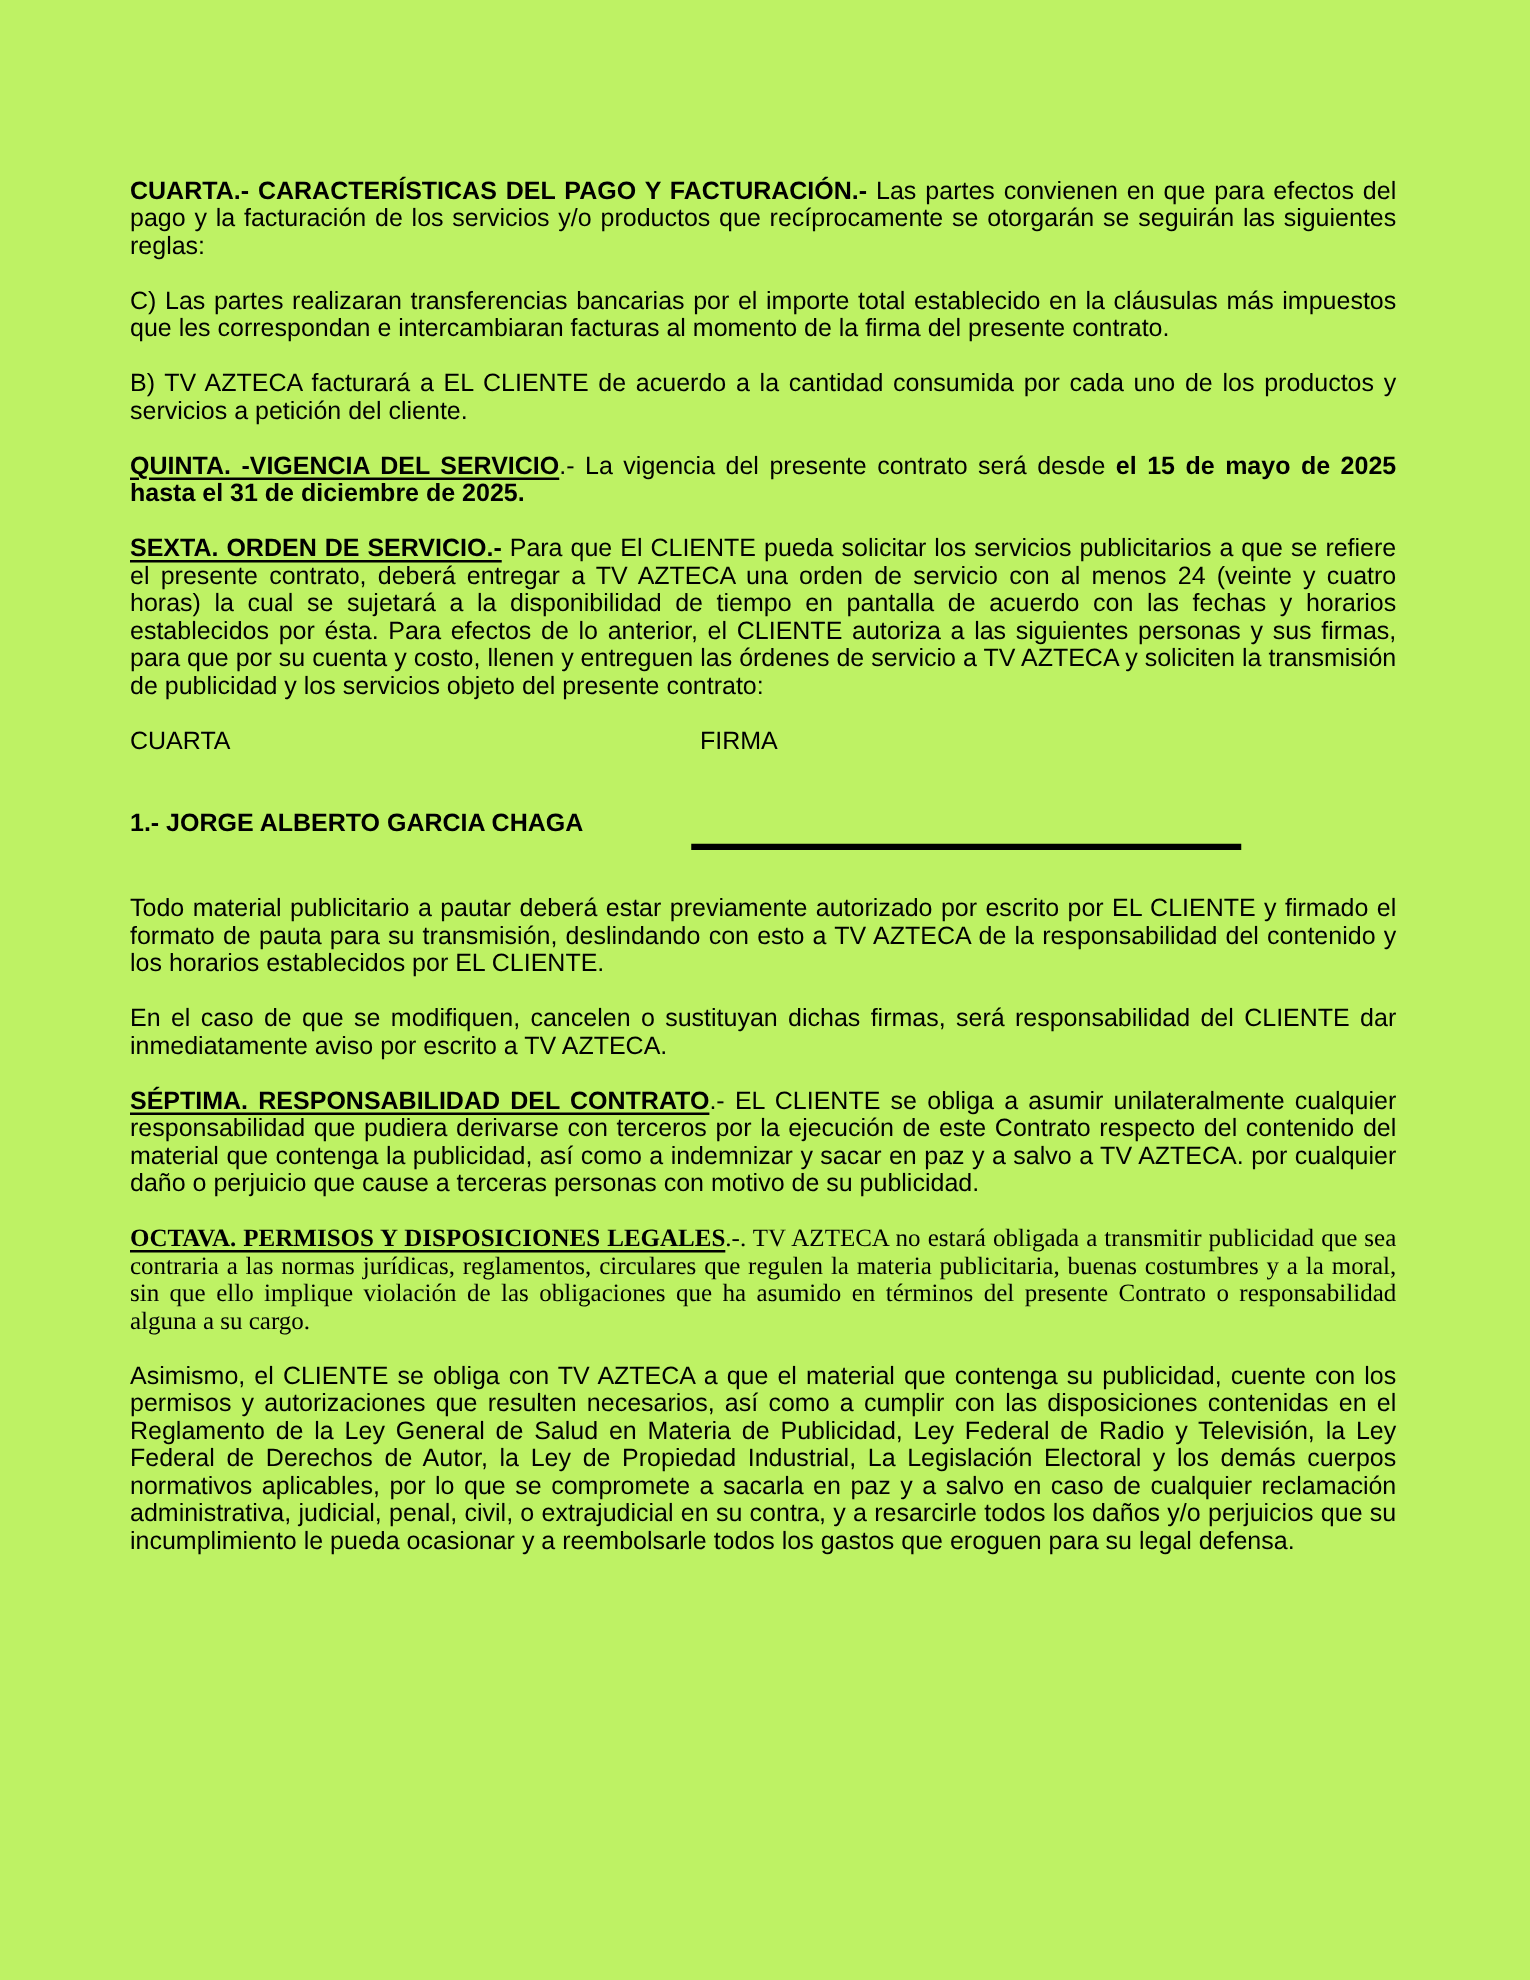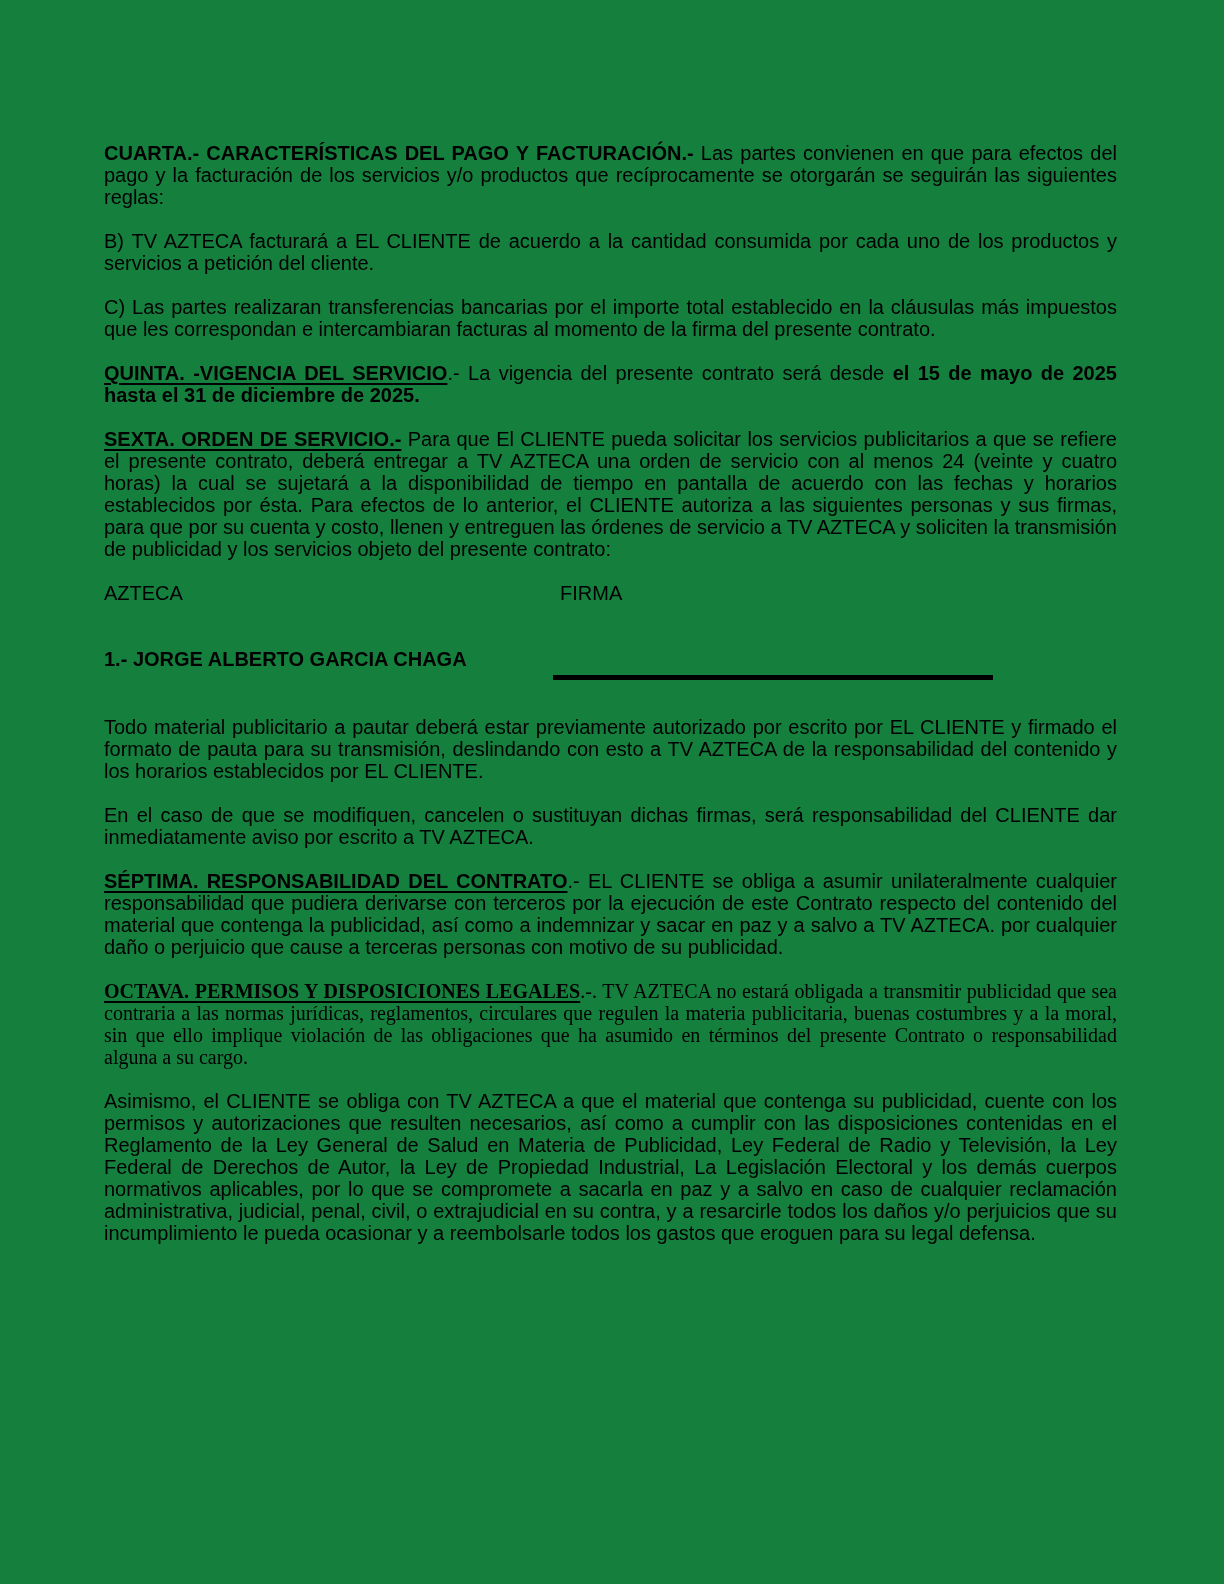--- a/index.html
+++ b/index.html
@@ -1,20 +1,20 @@
 <!DOCTYPE html>
 <html><head>
 <meta charset="utf-8">
 <style>
   html, body { margin: 0; padding: 0; background: #ffffff; }
   .page {
     position: relative;
     width: 1224px;
     height: 1584px;
-    background: #15803d;
+    background: #bef264;
     color: #000000;
     font-family: "Liberation Sans", sans-serif;
     font-size: 20px;
     line-height: 22px;
     box-sizing: border-box;
     padding: 142px 107px 0 104px;
     overflow: hidden;
   }
   p.para {
     margin: 0 0 22px 0;
@@ -46,30 +46,30 @@
   }
 </style>
 </head>
 <body>
 
 <div class="page">
 
   <p class="para"><span class="b">CUARTA.- CARACTERÍSTICAS DEL PAGO Y FACTURACIÓN.-</span><span> Las partes convienen en que para efectos del pago y la facturación de los servicios y/o productos que recíprocamente se otorgarán se seguirán las siguientes reglas:</span></p>
 
 
+  <p class="para indent">C) Las partes realizaran transferencias bancarias por el importe total establecido en la cláusulas más impuestos que les correspondan e intercambiaran facturas al momento de la firma del presente contrato.</p>
+
   <p class="para indent">B) TV AZTECA  facturará a EL CLIENTE de acuerdo a la cantidad consumida por cada uno de los productos y servicios a petición del cliente.</p>
-
-  <p class="para indent">C) Las partes realizaran transferencias bancarias por el importe total establecido en la cláusulas más impuestos que les correspondan e intercambiaran facturas al momento de la firma del presente contrato.</p>
 
   <p class="para"><span class="b u">QUINTA. -VIGENCIA DEL SERVICIO</span><span>.-</span><span> La vigencia del presente contrato será desde </span><span class="b">el 15 de mayo de 2025 hasta el 31 de diciembre de 2025.</span></p>
 
   <p class="para mb2"><span class="b u">SEXTA. ORDEN DE SERVICIO.-</span><span>  Para que El CLIENTE pueda solicitar los servicios publicitarios a que se refiere el presente contrato, deberá entregar a TV AZTECA una orden de servicio con al menos 24 (veinte y cuatro horas) la cual se sujetará a la disponibilidad de tiempo en pantalla de acuerdo con las fechas y horarios establecidos por ésta. Para efectos de lo anterior, el CLIENTE autoriza a las siguientes personas y sus firmas, para que por su cuenta y costo, llenen y entreguen las órdenes de servicio a TV AZTECA y soliciten la transmisión de publicidad y los servicios objeto del presente contrato:</span></p>
 
   <div class="sig-header">
-    <span>AZTECA</span>
+    <span>CUARTA</span>
     <span class="firma-label">FIRMA</span>
   </div>
 
   <div class="sig-row">
     <span class="b">1.- JORGE ALBERTO GARCIA CHAGA</span>
     <span class="sig-line"></span>
   </div>
 
   <p class="para">Todo material publicitario a pautar deberá estar previamente autorizado por escrito por EL CLIENTE y firmado el formato de pauta para su transmisión, deslindando con esto a TV AZTECA de la responsabilidad del contenido y los horarios establecidos por EL CLIENTE.</p>
 

